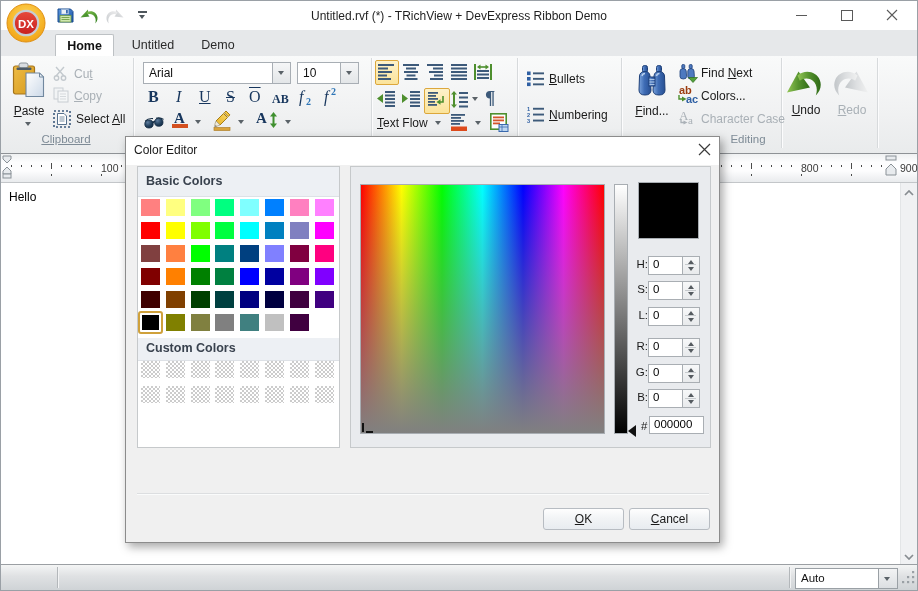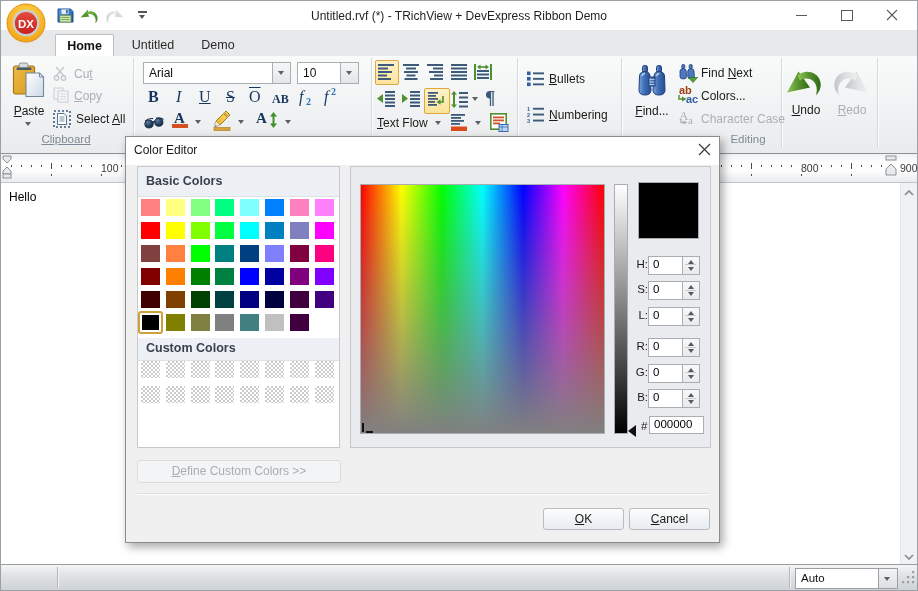--- a/index.html
+++ b/index.html
@@ -790,18 +790,17 @@
       <div class="spinbox">0</div>
       <div class="spinbtn">
           <div class="upar"></div>
           <div class="dnar"></div>
           <div style="position:absolute;left:2px;top:7.5px;width:11px;height:1px;background:#c6cacd;"></div>
         </div>
     </div>
     <div style="position:absolute;left:290px;top:253px;font-size:11.5px;color:#1a1a1a;">#</div>
     <div style="position:absolute;left:298px;top:249px;width:49px;height:15px;background:#fff;border:1px solid #a9aeb3;font-size:11.5px;padding:1px 0 0 4px;">000000</div>
   </div>
-  <div class="btn dis" style="left:11px;top:323px;width:202px;height:21px;line-height:21px;"><u>D</u>efine Custom Colors &gt;&gt;</div>
   <div style="position:absolute;left:11px;top:356px;width:572px;height:1px;background:#dcdee0;border-bottom:1px solid #fafbfb;"></div>
   <div class="btn" style="left:417px;top:371px;width:79px;height:20px;line-height:20px;"><u>O</u>K</div>
   <div class="btn" style="left:503px;top:371px;width:79px;height:20px;line-height:20px;"><u>C</u>ancel</div>
 
 </div>
 
 </body></html>

